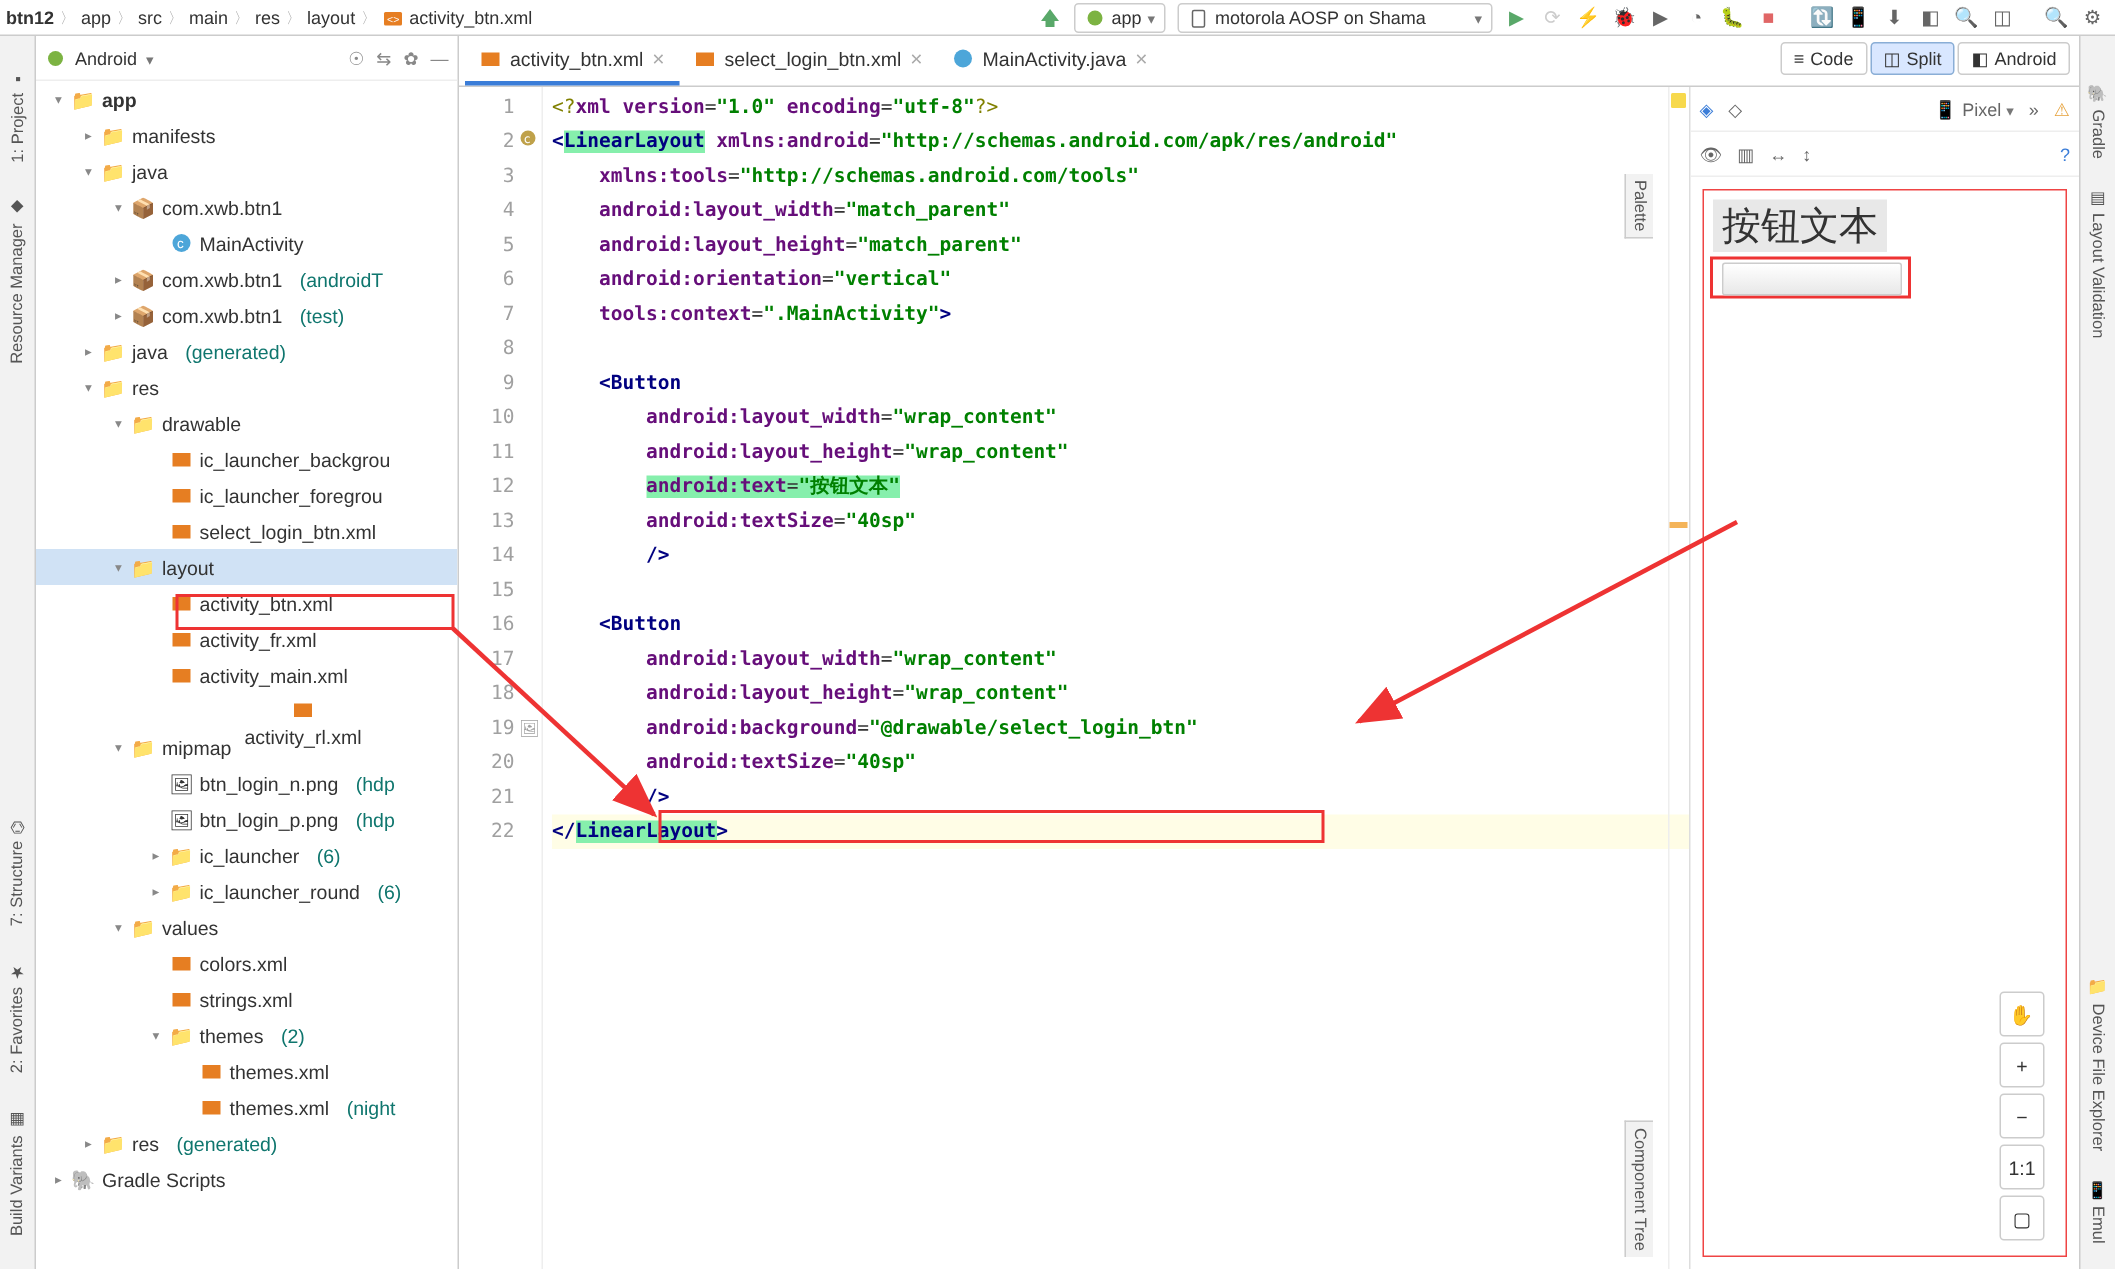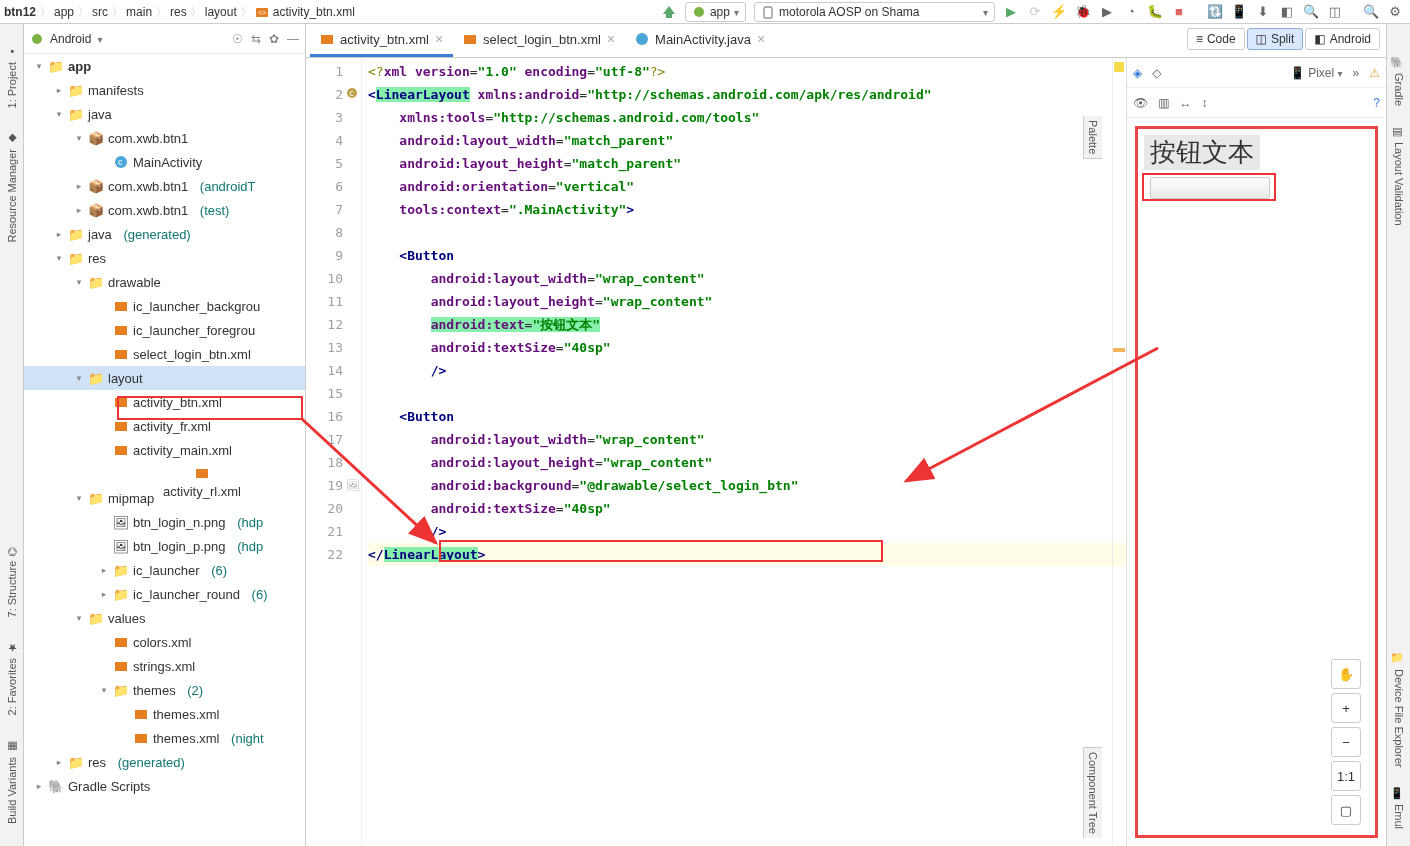--- a/index.html
+++ b/index.html
@@ -56,21 +56,21 @@
 .markers .orangeMk { position:absolute; right:1px; width:12px; height:4px; background:#f4b459; }
 
 .view-switch { position: absolute; right: 8px; top: 54px; display: flex; gap: 2px; z-index: 4; }
 .view-switch .btn { border: 1px solid #ccc; background: #fff; padding: 3px 8px; display: flex; align-items: center; gap: 4px; cursor: pointer; border-radius:3px; }
 .view-switch .btn.active { background: #d9e7ff; border-color:#8aaed6; }
 
 .preview-pane { width: 260px; border-left: 1px solid #ddd; display: flex; flex-direction: column; position: relative; }
 .preview-toolbar { height: 30px; border-bottom: 1px solid #eee; display: flex; align-items: center; gap: 10px; padding: 0 6px; color:#666; }
 .preview-toolbar2 { height: 30px; border-bottom: 1px solid #eee; display: flex; align-items: center; gap: 10px; padding: 0 6px; color:#666; }
 .preview-toolbar .spacer, .preview-toolbar2 .spacer { flex:1; }
-.phone { flex: 1; margin: 8px; background: #fff; border: 3px solid #ef4444; position: relative; }
+.phone { flex: 1; margin: 8px; background: #fff; border: 1px solid #ef4444; position: relative; }
 .phone-content { padding: 6px; }
 .btn1-txt { font-size: 26px; color: #333; background: #e8e8e8; display:inline-block; padding: 0 6px; }
 .btn2-visual { width: 120px; height: 22px; border-radius: 2px; background: linear-gradient(#fff,#e8e8e8); border:1px solid #ccc; margin-top:3px; }
 .red-box-btn2 { border:2px solid #e33; position:absolute; }
 
 .palette-tab, .comp-tree-tab { position: absolute; right: 284px; writing-mode: vertical-rl; background: #f2f2f2; border-left: 1px solid #ccc; border-bottom:1px solid #ccc; padding: 4px 3px; font-size: 11px; color:#555; cursor:pointer; }
 .palette-tab { top: 58px; }
 .comp-tree-tab { bottom: 8px; border-top:1px solid #ccc; border-bottom:none; }
 
 .zoom-ctrl { position: absolute; bottom: 10px; right: 14px; display: flex; flex-direction: column; gap: 4px; }
@@ -108,21 +108,21 @@
         <path d="M7 1 L13 9 L10 9 L10 13 L4 13 L4 9 L1 9 Z" fill="#59a869"></path>
       </svg>
     </button>
   <div class="combo">
     <svg>
         <circle cx="7" cy="7" r="5" fill="#7cb342"></circle>
       </svg>
     <span>app</span>
       <span class="chevdown"></span>
   </div>
-  <div class="combo" style="width:241px;">
+  <div class="combo" style="width:210px;">
     <svg>
         <rect x="3" y="2" width="8" height="11" rx="1" fill="none" stroke="#666"></rect>
       </svg>
     <span>motorola AOSP on Shama</span>
       <span class="chevdown" style="margin-left:auto;"></span>
   </div>
   <button class="tool-btn" style="color:#59a869;">▶</button>
   <button class="tool-btn" style="color:#ccc;">⟳</button>
   <button class="tool-btn" style="color:#ccc;">⚡</button>
   <button class="tool-btn" style="color:#59a869;">🐞</button>

